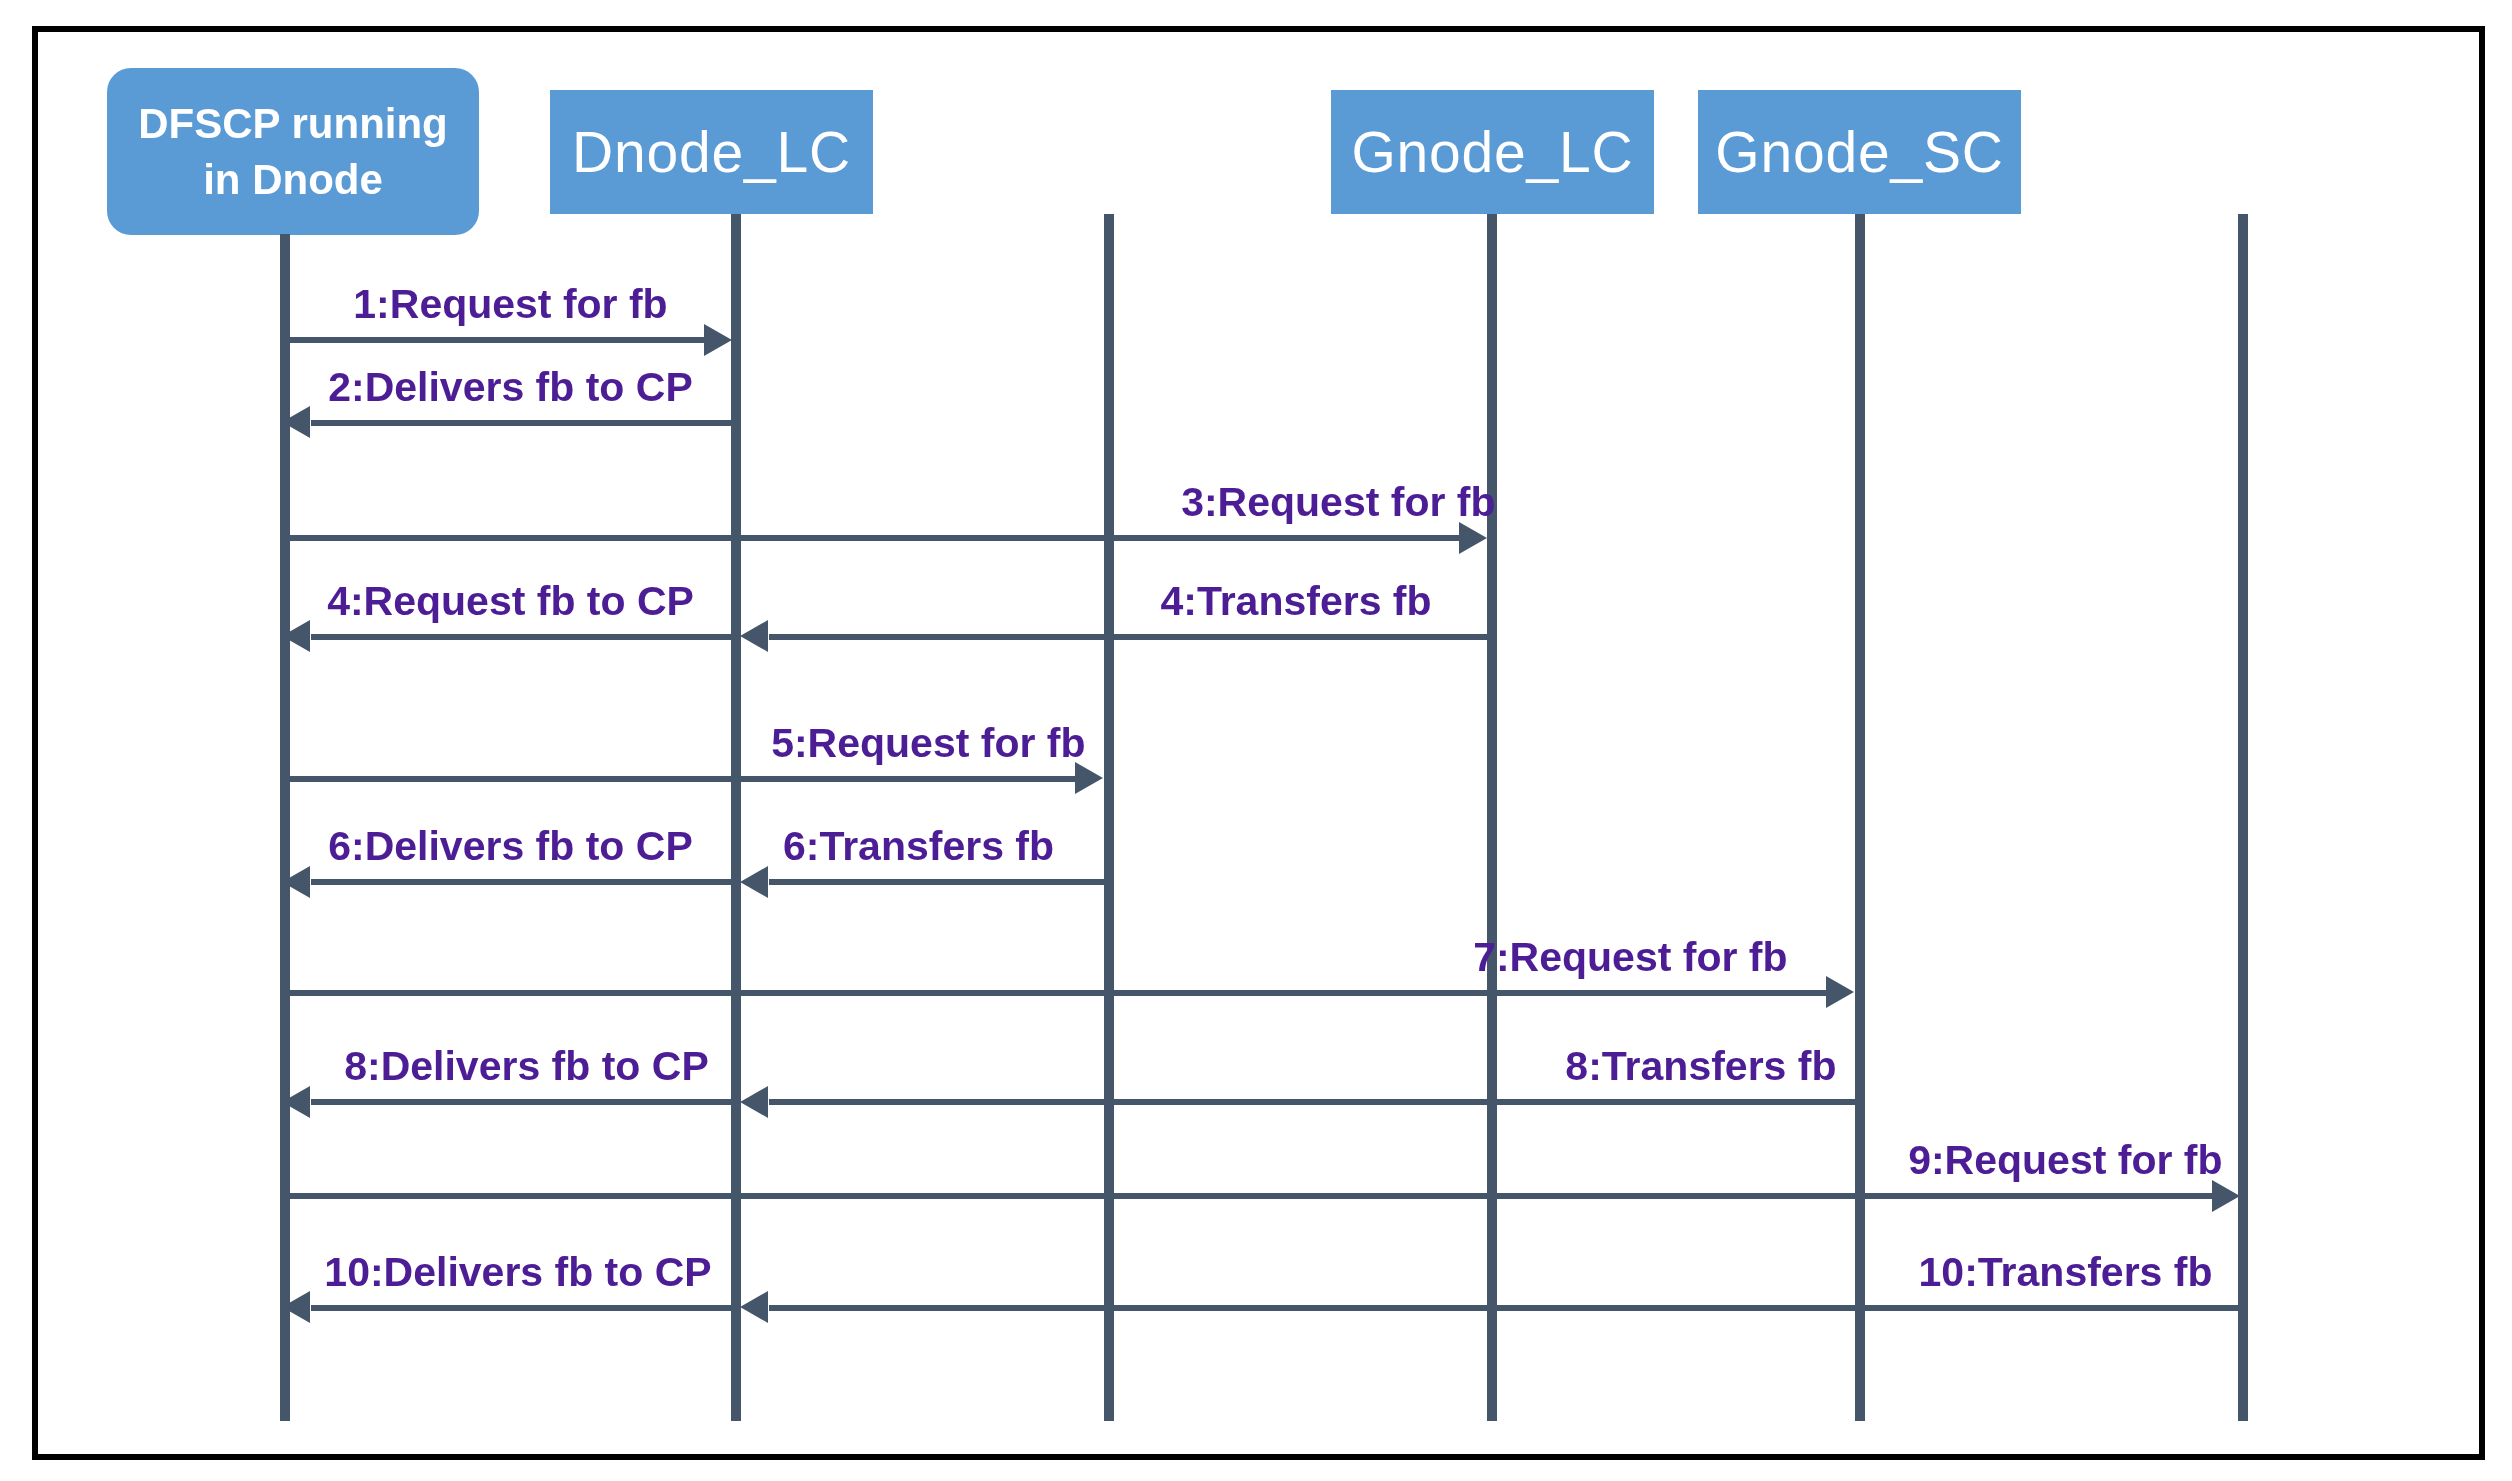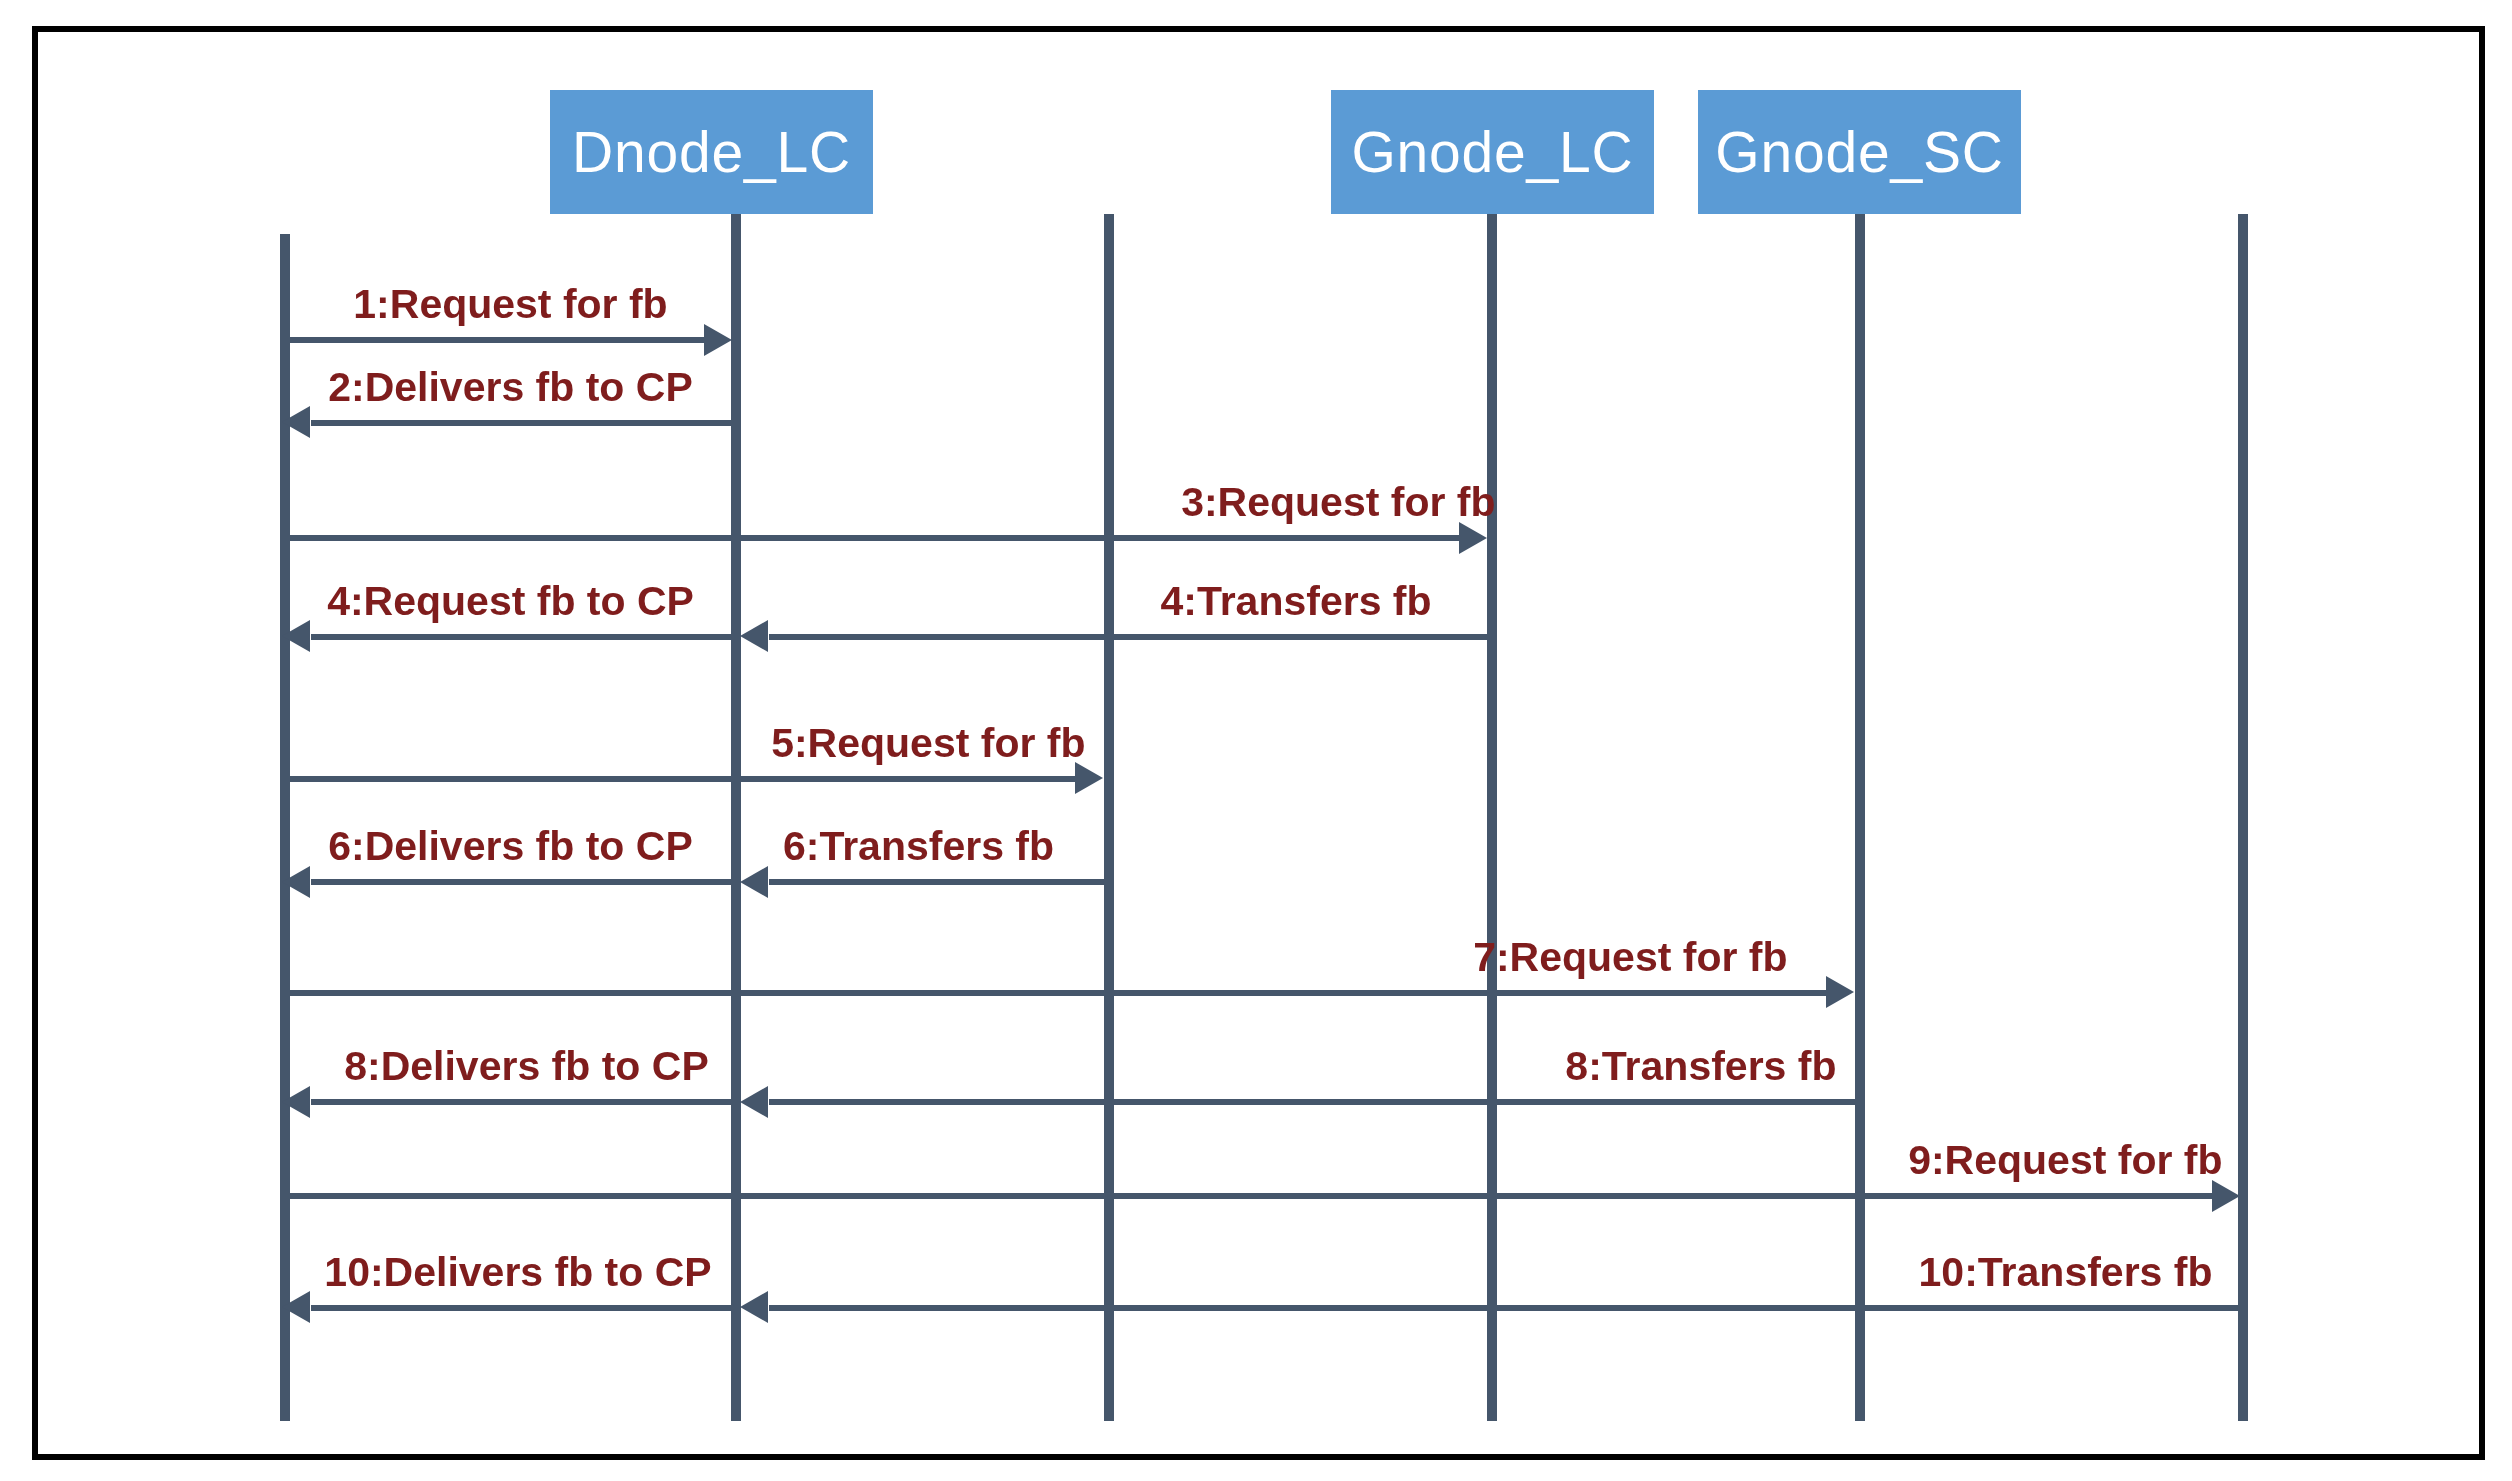--- a/index.html
+++ b/index.html
@@ -8,34 +8,38 @@
   .frame{position:absolute;left:32px;top:26px;width:2453px;height:1434px;
          border:6px solid #000;box-sizing:border-box;}
   .actor-box{position:absolute;background:#5B9BD5;color:#ffffff;
              display:flex;flex-direction:column;align-items:center;justify-content:center;
              text-align:center;}
   .actor-rect{width:323px;height:124px;top:90px;font-size:57px;font-weight:400;letter-spacing:0.8px;}
   .actor-rounded{border-radius:24px;font-weight:700;font-size:42px;line-height:1.32;}
   .lifeline{position:absolute;width:9.8px;background:#45566B;}
   .msg-line{position:absolute;height:6px;background:#45566B;}
   .msg-label{position:absolute;height:54px;line-height:54px;font-size:41px;font-weight:700;
-             color:#7f1d1d;white-space:nowrap;}
+             color:#4c1d95;white-space:nowrap;}
   .msg-label.center{text-align:center;}
   .msg-label.right{text-align:right;padding-right:10.5px;box-sizing:border-box;}
   .head{position:absolute;width:0;height:0;border-top:16.5px solid transparent;
         border-bottom:16.5px solid transparent;}
   .head.r{border-left:28.5px solid #45566B;}
   .head.l{border-right:28.5px solid #45566B;}
 </style>
 </head>
 <body>
 
 <div class="page">
   <div class="frame"></div>
 
+  <div class="actor-box actor-rounded" style="left:107px;top:68px;width:372px;height:167px;">
+    <div>DFSCP running</div>
+    <div>in Dnode</div>
+  </div>
   <div class="actor-box actor-rect" style="left:550px;">
     <span>Dnode_LC</span>
   </div>
   <div class="actor-box actor-rect" style="left:1698px;">
     <span>Gnode_SC</span>
   </div>
   <div class="actor-box actor-rect" style="left:1331px;">
     <span>Gnode_LC</span>
   </div>
 

